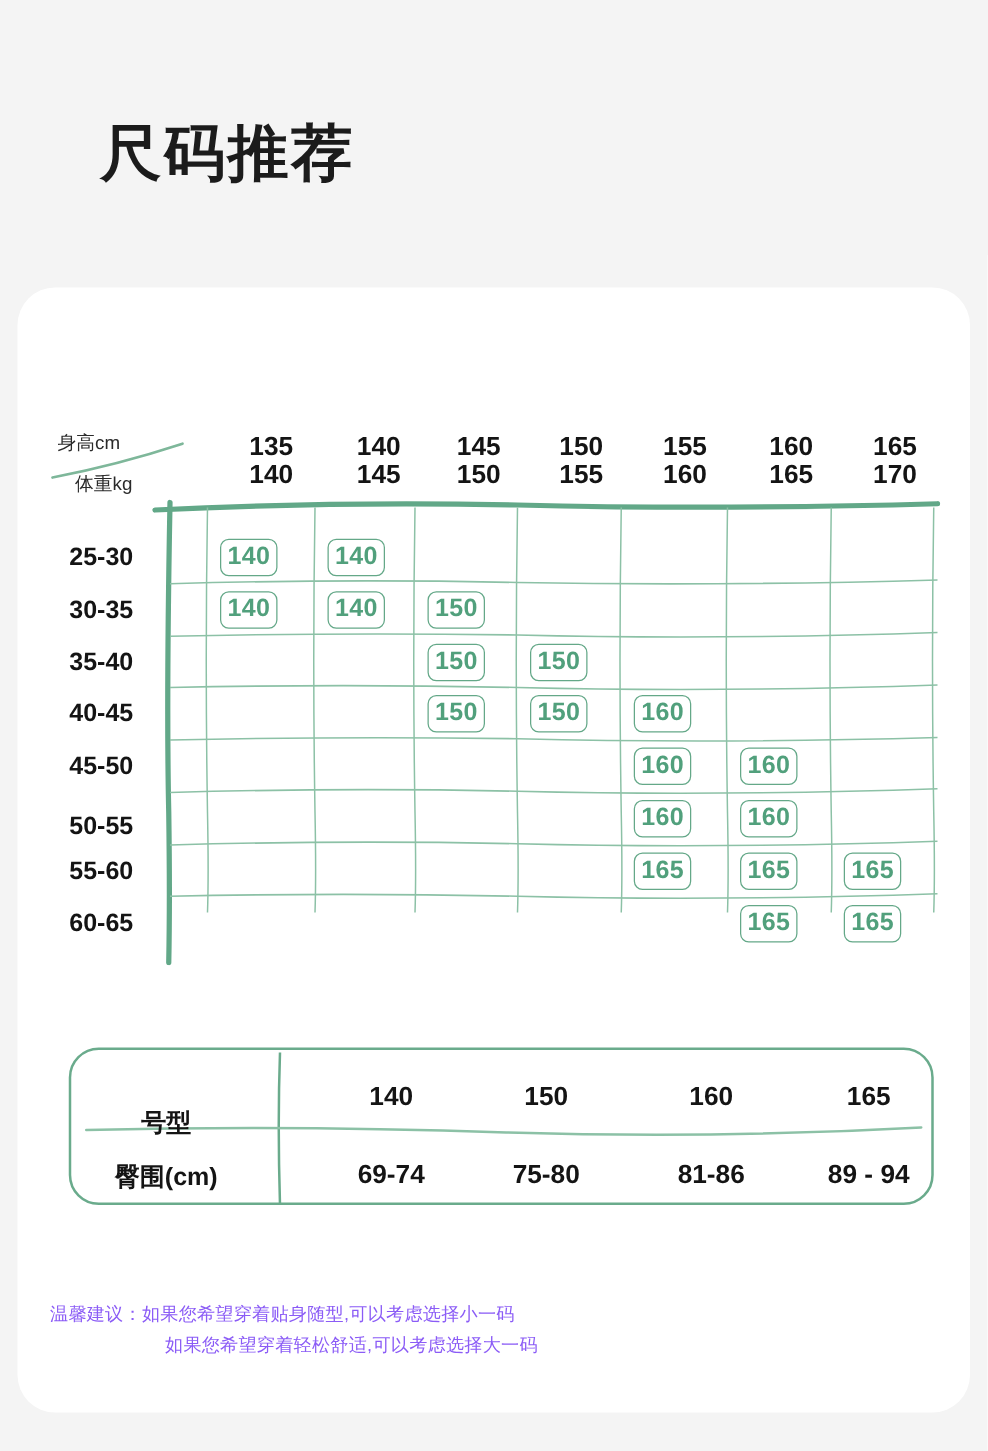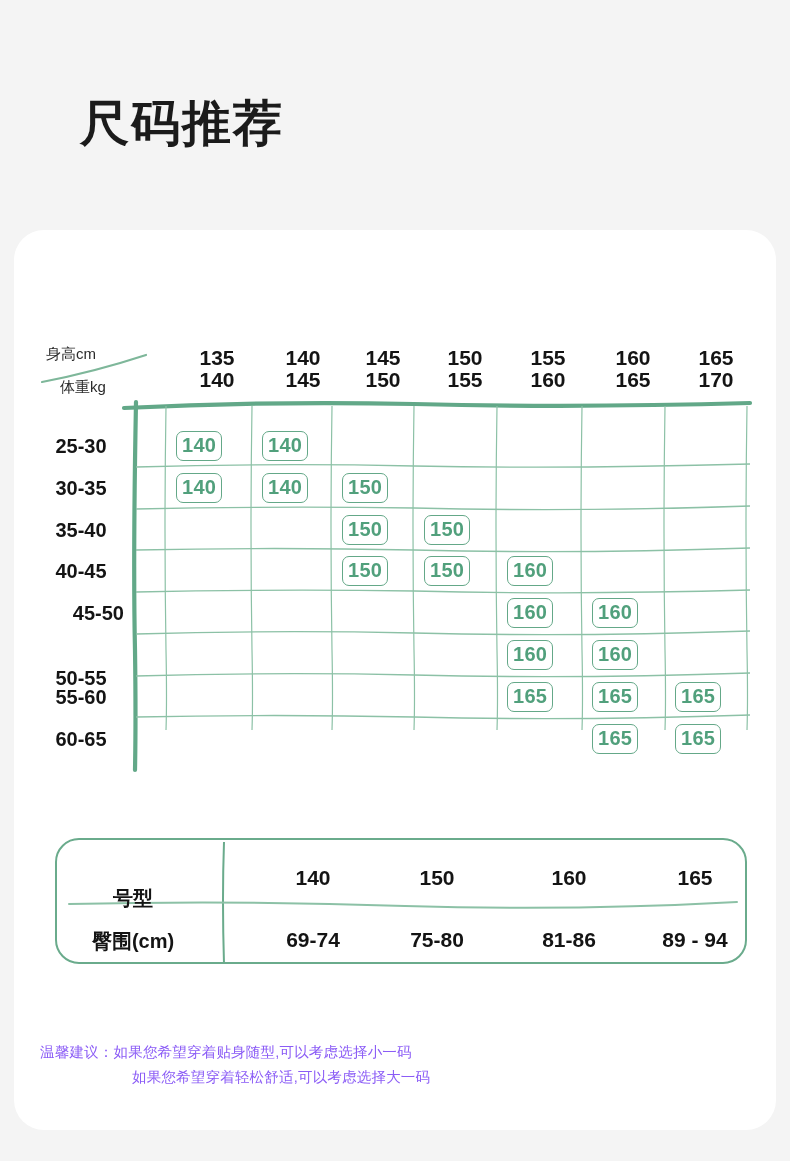--- a/index.html
+++ b/index.html
@@ -230,22 +230,22 @@
         <div class="col-head" style="left: 667px; top: 117px;">
           <div>165</div>
           <div>170</div>
         </div>
       </div>
     <div>
         <div class="row-head" style="top: 206px;">25-30</div>
         <div class="row-head" style="top: 248px;">30-35</div>
         <div class="row-head" style="top: 290px;">35-40</div>
         <div class="row-head" style="top: 331px;">40-45</div>
-        <div class="row-head" style="top: 373px; text-align: right;">45-50</div>
-        <div class="row-head" style="top: 438px;">50-55</div>
+        <div class="row-head" style="top: 373px;">45-50</div>
+        <div class="row-head" style="top: 421px;">50-55</div>
         <div class="row-head" style="top: 457px;">55-60</div>
         <div class="row-head" style="top: 499px;">60-65</div>
       </div>
     <div>
         <div class="badge" style="left: 162px; top: 201px;">140</div>
         <div class="badge" style="left: 248px; top: 201px;">140</div>
         <div class="badge" style="left: 162px; top: 243px;">140</div>
         <div class="badge" style="left: 248px; top: 243px;">140</div>
         <div class="badge" style="left: 328px; top: 243px;">150</div>
         <div class="badge" style="left: 328px; top: 285px;">150</div>

